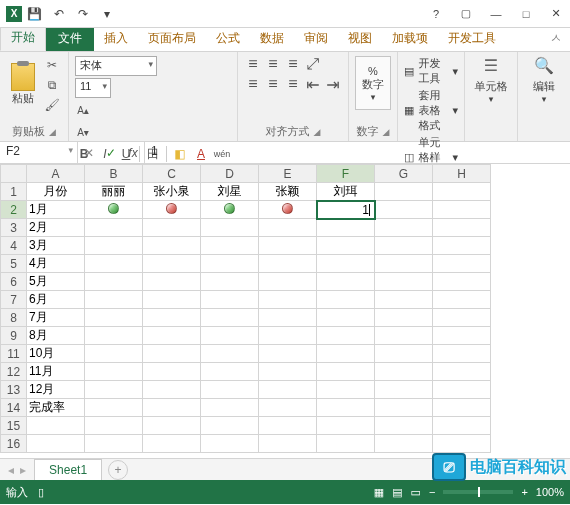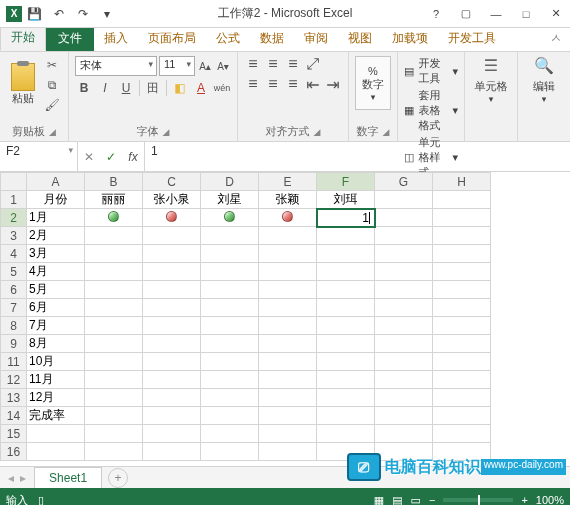--- a/index.html
+++ b/index.html
@@ -30,21 +30,21 @@
 
 .clip-top { display: flex; gap: 2px; }
 .paste { width: 34px; height: 56px; display: flex; flex-direction: column; align-items: center; justify-content: center; border: 1px solid transparent; }
 .paste .icon { width: 24px; height: 28px; background: linear-gradient(#f8d673,#e6b93a); border: 1px solid #c49a2a; position: relative; }
 .paste .icon::before { content: ""; position: absolute; top: -3px; left: 5px; width: 12px; height: 5px; background: #888; border-radius: 2px; }
 .paste .lbl { font-size: 11px; color: #444; margin-top: 0; }
 .clip-side { display: flex; flex-direction: column; gap: 2px; }
 .clip-side div { width: 20px; height: 18px; display: flex; align-items: center; justify-content: center; font-size: 12px; color: #555; }
 
 
-.font-top { display: flex; gap: 2px; }
+.font-top { display: flex; gap: 2px; flex-direction: column; }
 .fontname { width: 82px; height: 20px; border: 1px solid #ababab; background: #fff; font-size: 11px; padding: 1px 16px 1px 4px; position: relative; color: #333; }
 .fontsize { width: 36px; height: 20px; border: 1px solid #ababab; background: #fff; font-size: 11px; padding: 1px 12px 1px 4px; position: relative; color: #333; }
 .dd::after { content: "▾"; position: absolute; right: 3px; top: 2px; font-size: 9px; color: #666; }
 .sizebtn { width: 16px; height: 20px; border: 1px solid transparent; font-size: 10px; color: #555; display: flex; align-items: center; justify-content: center; }
 .font-row { display: flex; gap: 3px; margin-top: 3px; align-items: center; }
 .fbtn { width: 18px; height: 18px; display: flex; align-items: center; justify-content: center; font-size: 12px; color: #555; }
 .sep { width: 1px; height: 16px; background: #ccc; margin: 0 1px; }
 
 
 .align-col { display: flex; flex-direction: column; gap: 4px; }
@@ -57,21 +57,21 @@
 
 .styles-col { display: flex; flex-direction: column; gap: 2px; font-size: 11px; color: #444; }
 .styles-col div { display: flex; align-items: center; gap: 4px; }
 .sicon { width: 14px; height: 14px; display: inline-flex; align-items: center; justify-content: center; }
 
 
 .small-group { width: 40px; display: flex; flex-direction: column; align-items: center; justify-content: center; font-size: 11px; color: #444; }
 .smicon { font-size: 16px; color: #666; margin-bottom: 4px; }
 
 
-.formula-row { height: 30px; display: flex; border-bottom: 1px solid #d4d4d4; background: #fff; }
+.formula-row { height: 22px; display: flex; border-bottom: 1px solid #d4d4d4; background: #fff; }
 .namebox { width: 78px; border-right: 1px solid #d4d4d4; font-size: 12px; padding: 2px 18px 2px 6px; color: #333; position: relative; }
 .namebox::after { content: "▾"; position: absolute; right: 4px; top: 3px; font-size: 9px; color: #888; }
 .fbar-btns { display: flex; align-items: center; border-right: 1px solid #d4d4d4; }
 .fbar-btns div { width: 22px; height: 22px; display: flex; align-items: center; justify-content: center; font-size: 12px; color: #888; }
 .fx { font-style: italic; color: #555 !important; }
 .fbar { flex: 1; padding: 2px 6px; font-size: 12px; color: #333; }
 
 
 .grid-wrap { position: relative; overflow: hidden; height: 294px; background: #fff; }
 table.grid { border-collapse: collapse; table-layout: fixed; font-size: 12px; color: #000; }
@@ -113,21 +113,20 @@
 <body>
 
 <div class="titlebar">
   <div class="qat">
     <div class="xlicon">X</div>
     <div class="qbtn">💾</div>
     <div class="qbtn">↶</div>
     <div class="qbtn">↷</div>
     <div class="qbtn">▾</div>
   </div>
-  <div class="title">工作簿2 - Microsoft Excel</div>
   <div class="winctrl">
     <div>?</div>
     <div>▢</div>
     <div>—</div>
     <div>□</div>
     <div>✕</div>
   </div>
 </div>
 
 <div class="ribbon-tabs">
@@ -465,15 +464,14 @@
     <div class="zoom-track"></div>
     <span>+</span>
     <span>100%</span>
   </div>
 </div>
 
 <div class="watermark">
   <div class="logo">⎚</div>
   <div class="txt">
     <span class="t1">电脑百科知识</span>
-    <span class="t2">www.pc-daily.com</span>
   </div>
 </div>
 
 </body></html>

